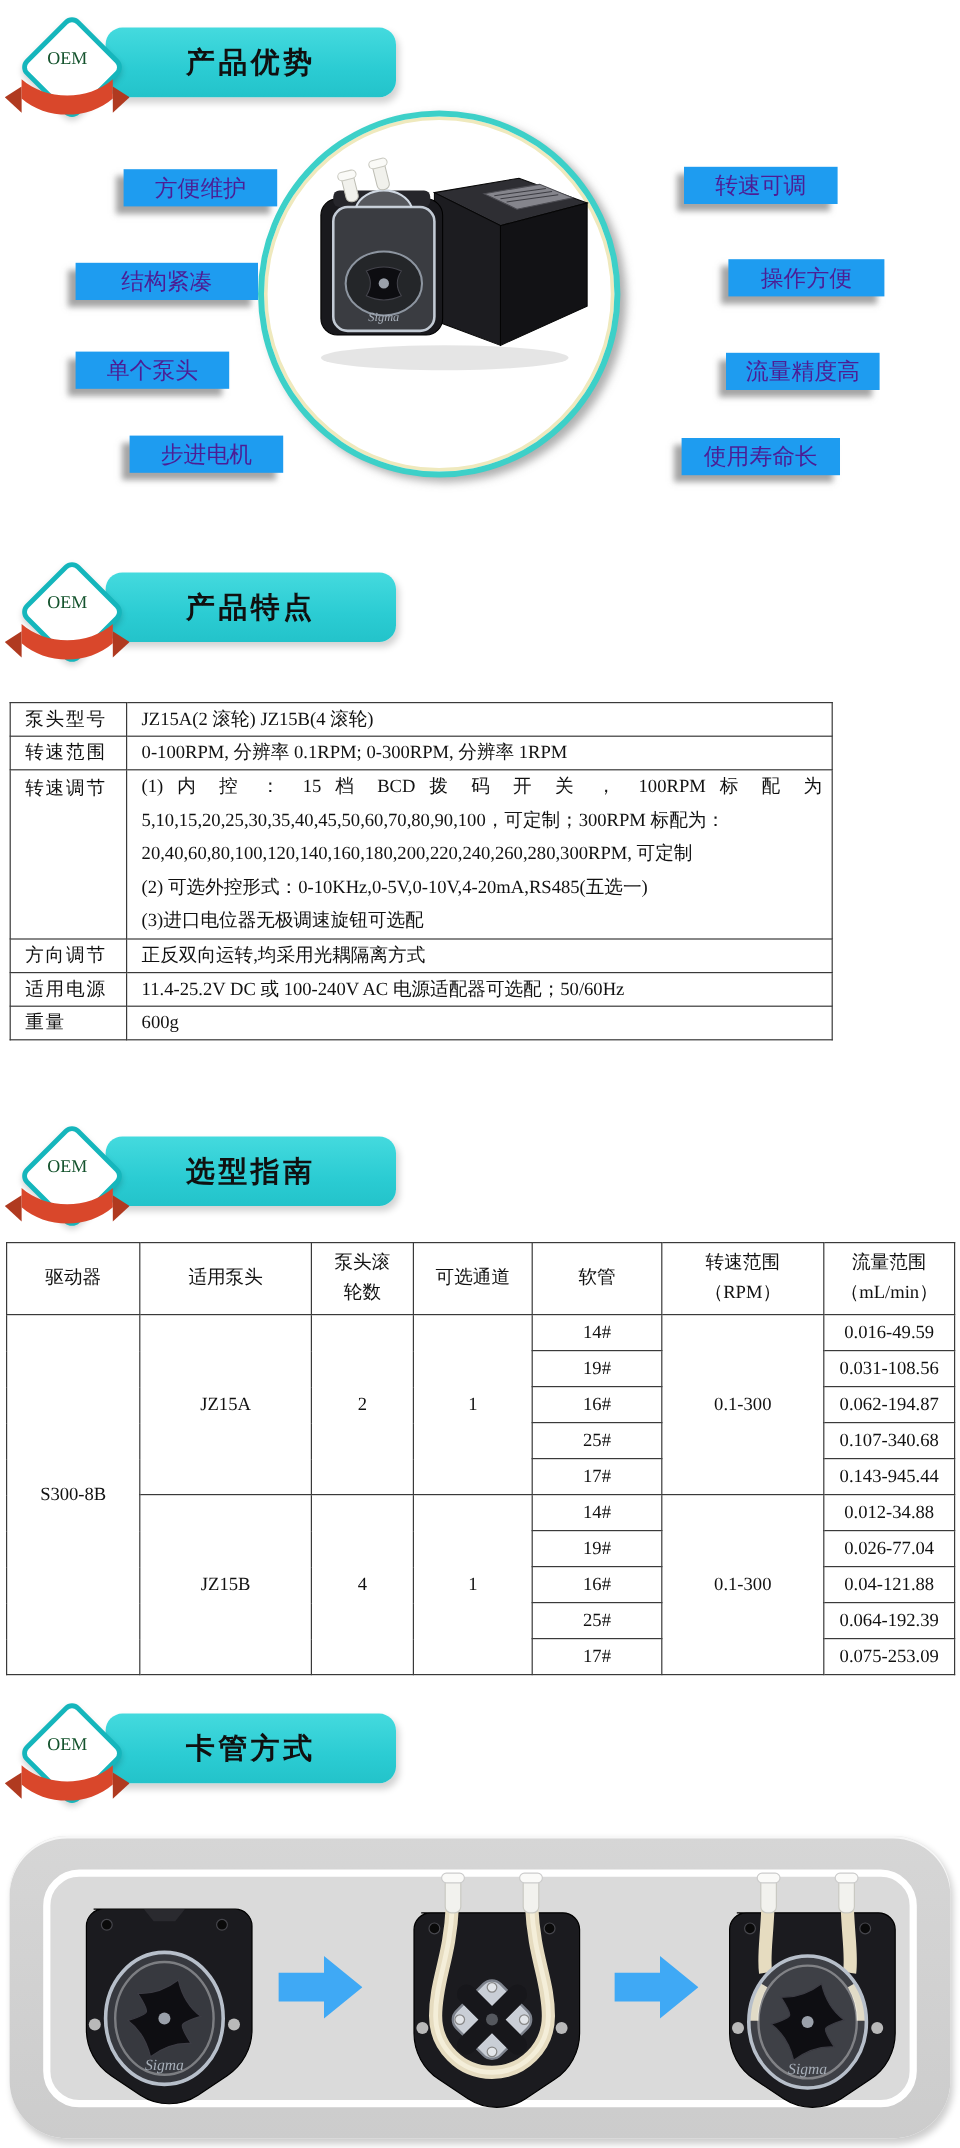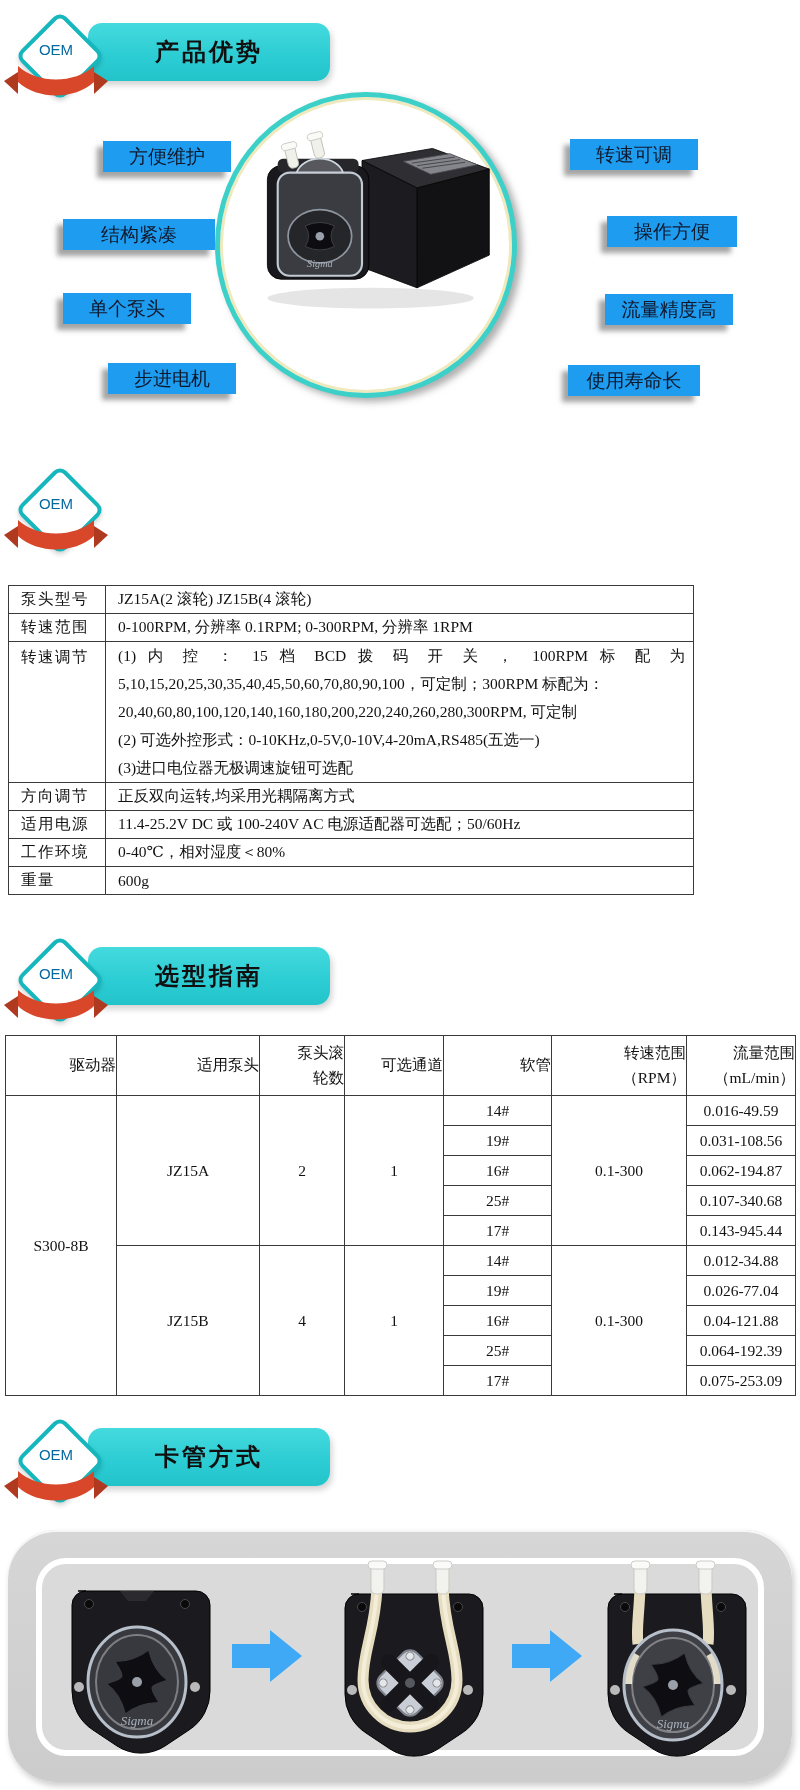--- a/index.html
+++ b/index.html
@@ -11,27 +11,27 @@
   .hdr-rect{position:absolute;left:88px;top:15px;width:242px;height:58px;
             background:linear-gradient(180deg,#44dade 0%,#2bccd3 60%,#23c3ca 100%);
             border-radius:14px;box-shadow:2px 4px 6px rgba(0,0,0,.18);
             display:flex;align-items:center;justify-content:center;
             font-family:"Liberation Sans",sans-serif;font-size:24px;font-weight:600;
             letter-spacing:3px;color:#101010;}
   .dm{position:absolute;left:28px;top:16px;width:56px;height:56px;background:#fff;
       border:4px solid #15b6bc;border-radius:9px;transform:rotate(45deg);
       box-shadow:2px 2px 5px rgba(0,0,0,.18);}
   .dm-label{position:absolute;left:16px;top:33px;width:80px;text-align:center;
-            font-family:Liberation Sans, sans-serif;font-size:15px;color:#0369a1;}
+            font-family:Liberation Serif, serif;font-size:15px;color:#14532d;}
   .ribbon{position:absolute;left:4px;top:52px;}
 
   
   .lbl{position:absolute;height:31px;background:#1e9cf0;
        display:flex;align-items:center;justify-content:center;
-       font-family:"Liberation Sans",sans-serif;font-size:19px;color:#0f172a;
+       font-family:"Liberation Sans",sans-serif;font-size:19px;color:#4c1d95;
        box-shadow:-6px 6px 5px rgba(104,104,104,.6);}
   #lblL1{left:103px;top:141px;width:128px}
   #lblL2{left:63px;top:219px;width:152px}
   #lblL3{left:63px;top:293px;width:128px}
   #lblL4{left:108px;top:363px;width:128px}
   #lblR1{left:570px;top:139px;width:128px}
   #lblR2{left:607px;top:216px;width:130px}
   #lblR3{left:605px;top:294px;width:128px}
   #lblR4{left:568px;top:365px;width:132px}
 
@@ -48,21 +48,21 @@
   .ftable td.fval{padding:0 8px 0 12px;}
   .frow{height:28px;}
   .frow-big{height:140px;}
   .fline{line-height:28px;}
   .jline{text-align:justify;text-align-last:justify;}
 
   
   .stable{position:absolute;left:5px;top:1035px;width:790px;border-collapse:collapse;
           table-layout:fixed;font-size:15.5px;text-align:center;}
   .stable th,.stable td{border:1.5px solid #3a3a3a;font-weight:normal;padding:0;}
-  .stable thead tr{height:60px;text-align:right;}
+  .stable thead tr{height:60px;}
   .stable tbody tr{height:30px;}
   .hline{line-height:1.55;}
 
   
   .panel{position:absolute;left:8px;top:1530px;width:784px;height:252px;
          background:linear-gradient(180deg,#d6d6d6,#cccccc);border-radius:48px;
          box-shadow:inset 0 2px 0 rgba(255,255,255,.8), 2px 4px 6px rgba(0,0,0,.2);}
   .panel-inner{position:absolute;left:28px;top:28px;width:716px;height:186px;
                background:#dadada;border:6px solid #ffffff;border-radius:30px;}
   .pump{position:absolute;}
@@ -123,20 +123,23 @@
   <div class="lbl" id="lblL1">方便维护</div>
   <div class="lbl" id="lblL2">结构紧凑</div>
   <div class="lbl" id="lblL3">单个泵头</div>
   <div class="lbl" id="lblL4">步进电机</div>
   <div class="lbl" id="lblR1">转速可调</div>
   <div class="lbl" id="lblR2">操作方便</div>
   <div class="lbl" id="lblR3">流量精度高</div>
   <div class="lbl" id="lblR4">使用寿命长</div>
 
   <div class="hdr" style="top:462px;">
+    <div class="hdr-rect">
+      <span>产品特点</span>
+    </div>
     <div class="dm"></div>
     <div class="dm-label">OEM</div>
     <svg class="ribbon" width="104" height="46" viewBox="0 0 104 46">
       <polygon points="14,12 0,21 14,34" fill="#b03a20"></polygon>
       <polygon points="90,12 104,21 90,34" fill="#b03a20"></polygon>
       <path d="M14,6 C34,24 70,24 90,6 L90,22 C70,40 34,40 14,22 Z" fill="#d9472b"></path>
     </svg>
   </div>
 
   <table class="ftable">
@@ -163,24 +166,20 @@
         <div class="fline">(3)进口电位器无极调速旋钮可选配</div>
       </td>
     </tr>
     <tr class="frow">
       <td class="flab">方向调节</td>
       <td class="fval">正反双向运转,均采用光耦隔离方式</td>
     </tr>
     <tr class="frow">
       <td class="flab">适用电源</td>
       <td class="fval">11.4-25.2V DC 或 100-240V AC 电源适配器可选配；50/60Hz</td>
-    </tr>
-    <tr class="frow">
-      <td class="flab">工作环境</td>
-      <td class="fval">0-40℃，相对湿度＜80%</td>
     </tr>
     <tr class="frow">
       <td class="flab">重量</td>
       <td class="fval">600g</td>
     </tr>
   </tbody>
     </table>
 
   <div class="hdr" style="top:932px;">
     <div class="hdr-rect">

